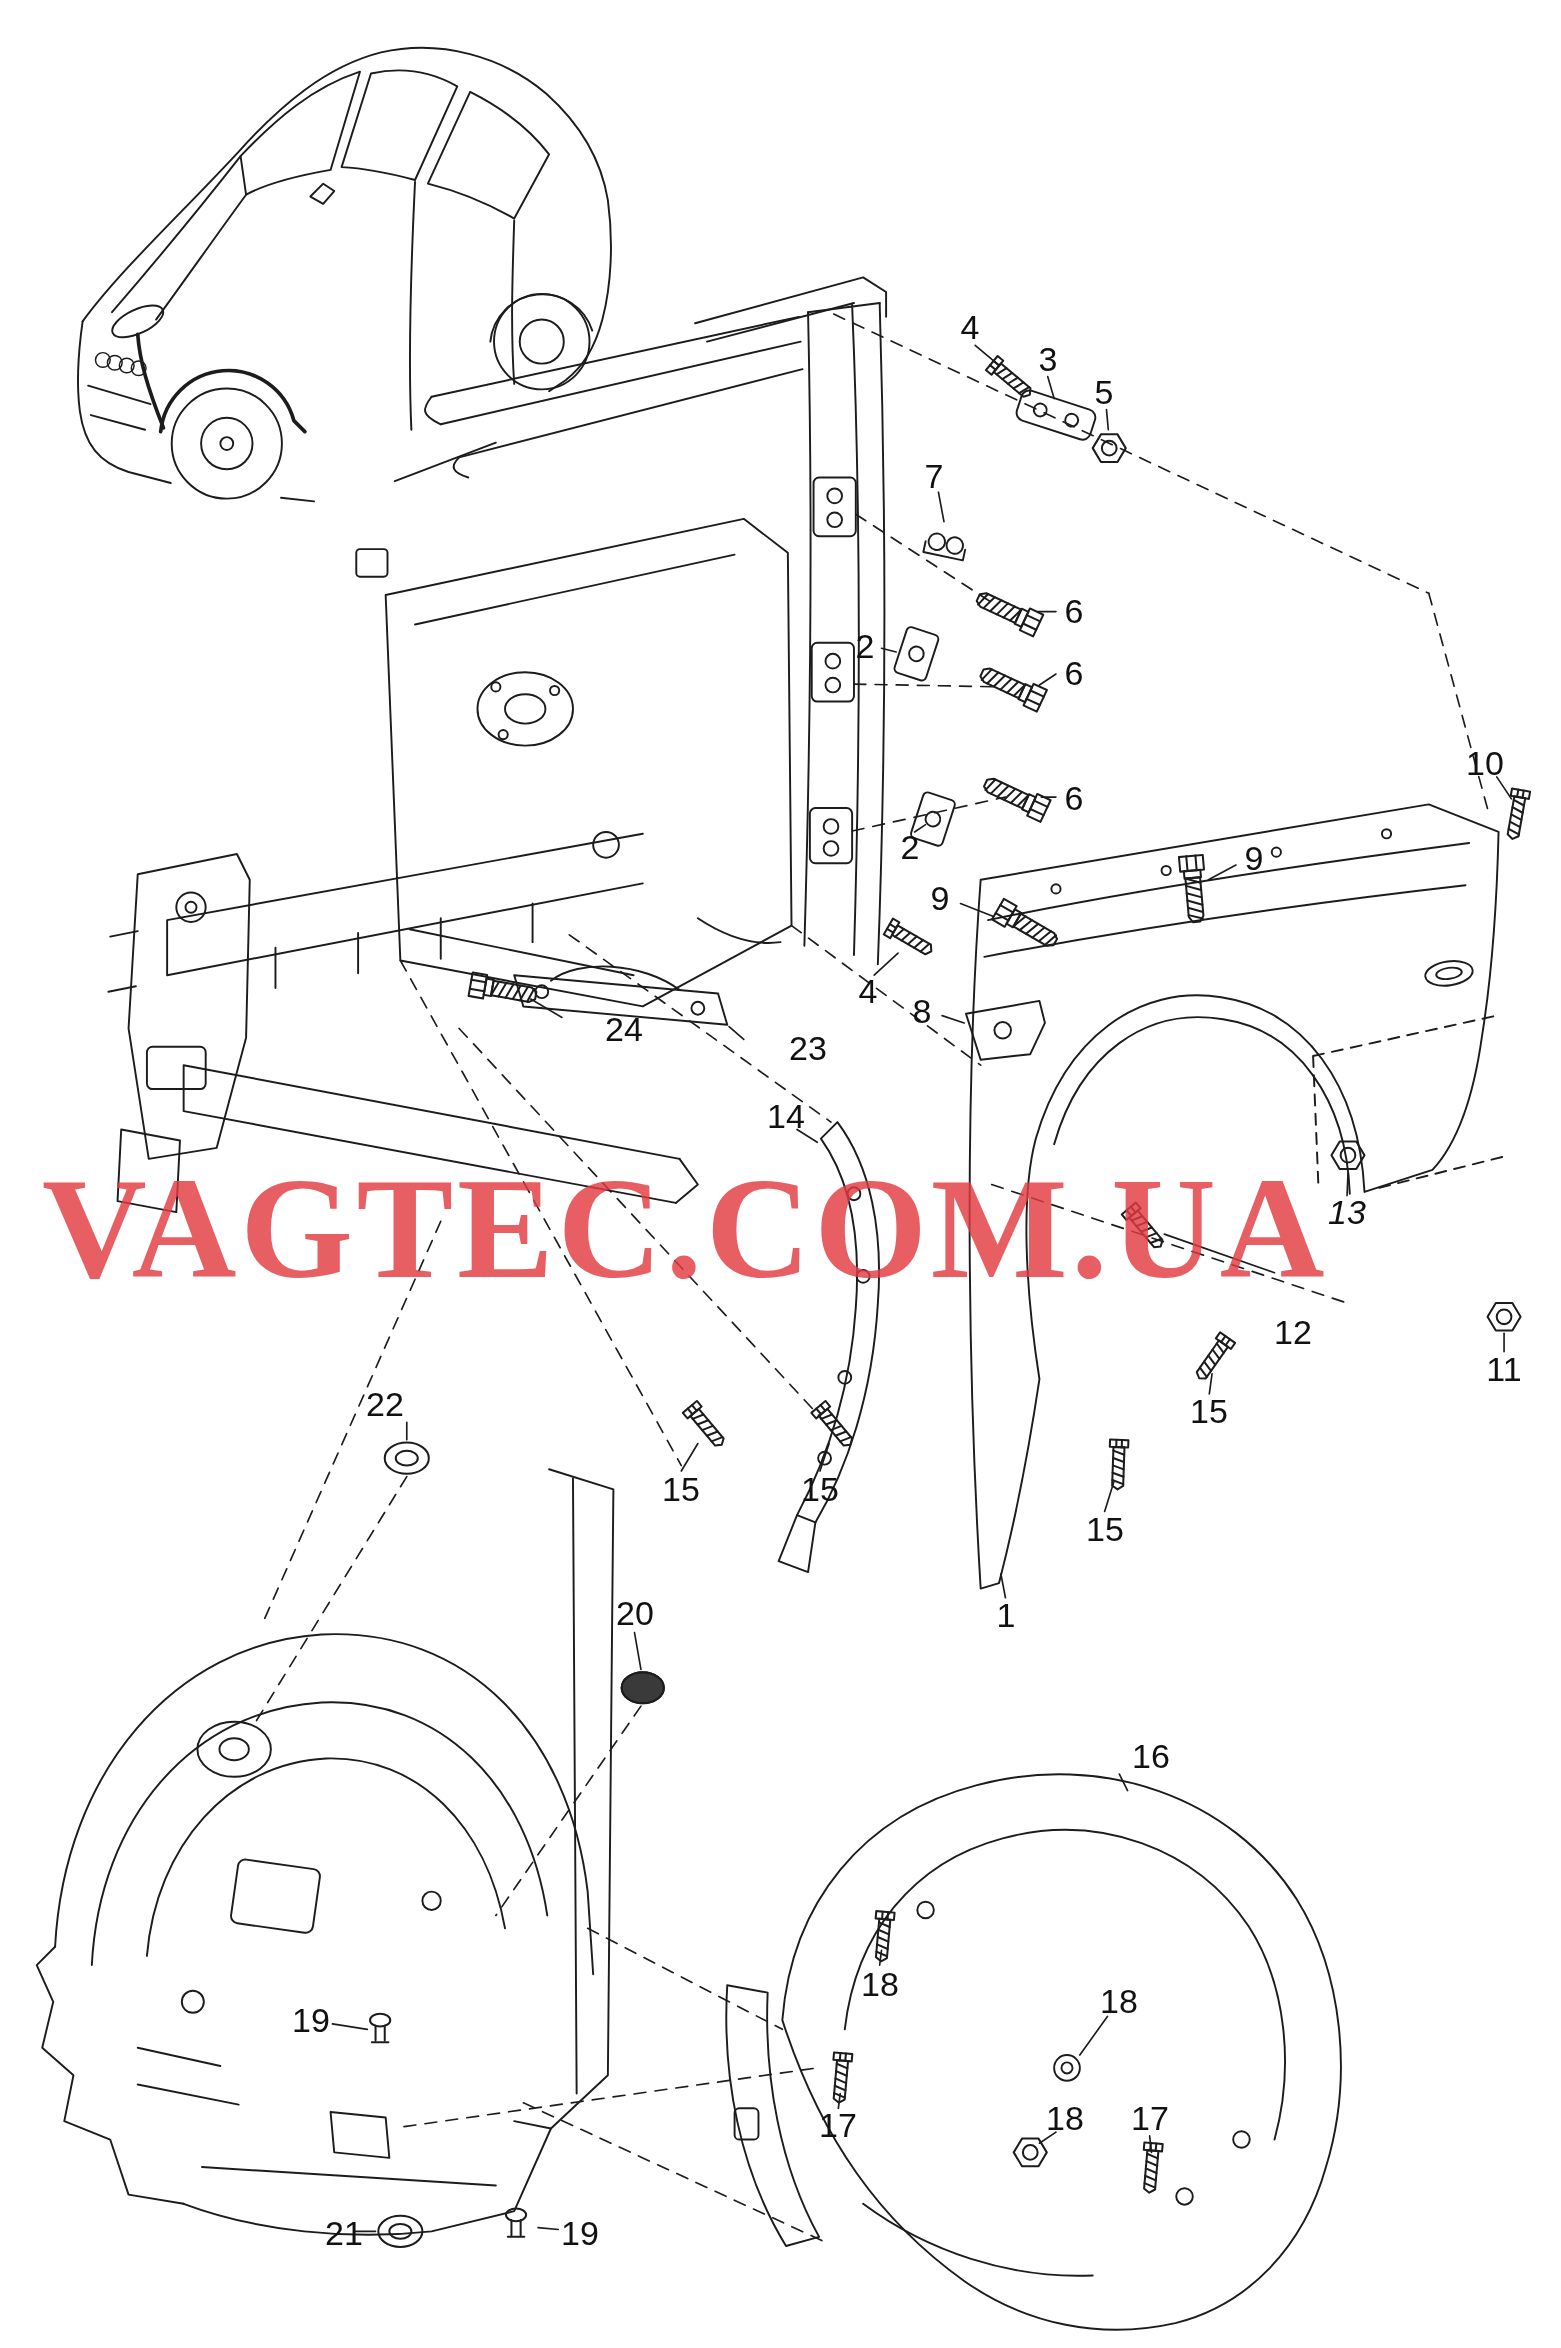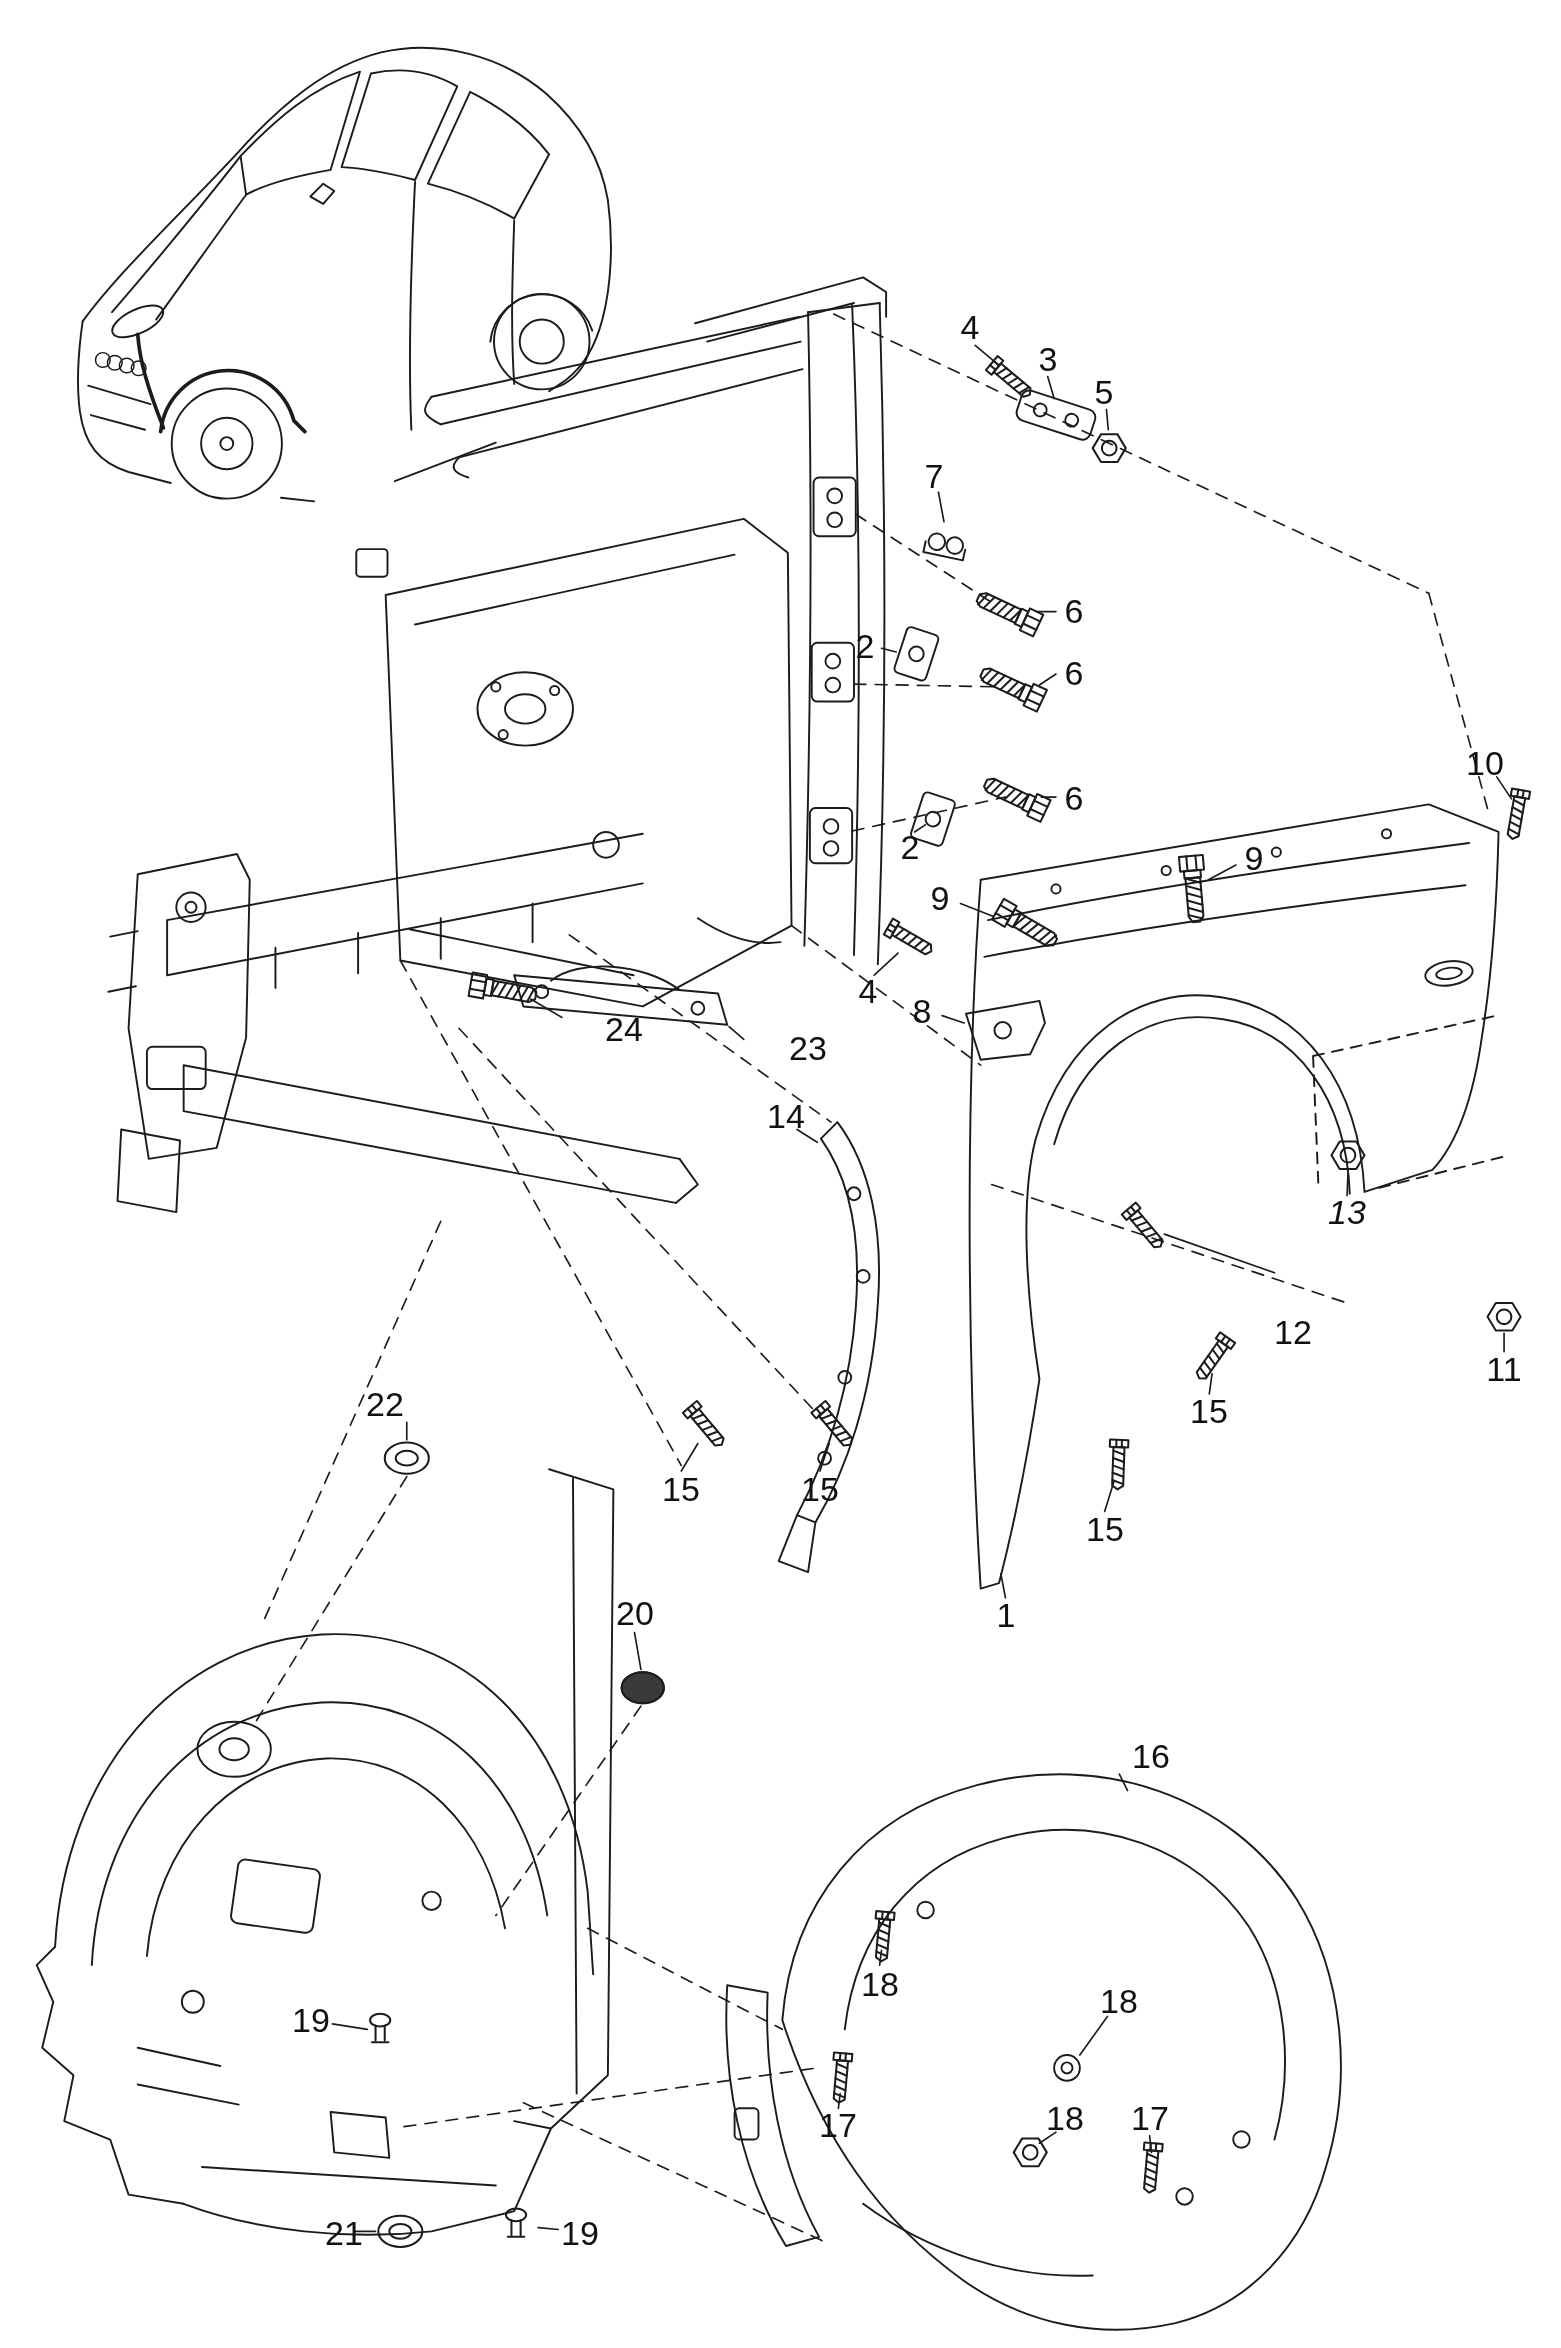--- a/index.html
+++ b/index.html
@@ -332,15 +332,16 @@
       <span class="callout" style="left: 311px; top: 2020px;">19</span>
       <span class="callout" style="left: 880px; top: 1984px;">18</span>
       <span class="callout" style="left: 1119px; top: 2001px;">18</span>
       <span class="callout" style="left: 1065px; top: 2118px;">18</span>
       <span class="callout" style="left: 838px; top: 2125px;">17</span>
       <span class="callout" style="left: 1150px; top: 2118px;">17</span>
       <span class="callout" style="left: 344px; top: 2233px;">21</span>
       <span class="callout" style="left: 580px; top: 2233px;">19</span>
     </div>
 
+<div class="watermark" style="color: rgb(226, 59, 66);">VAGTEC.COM.UA</div>
 
 </div>
 
 
 </body></html>

